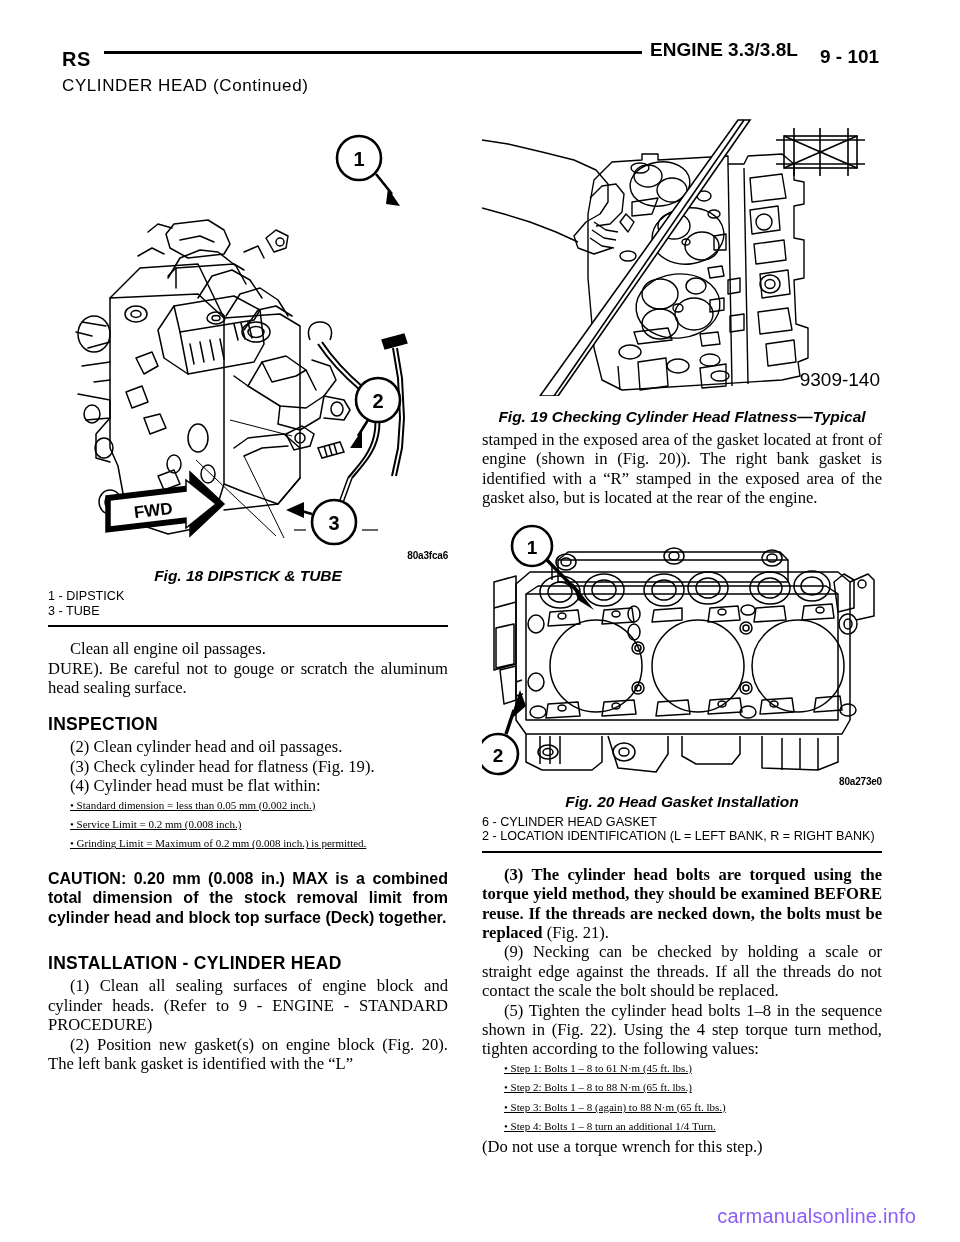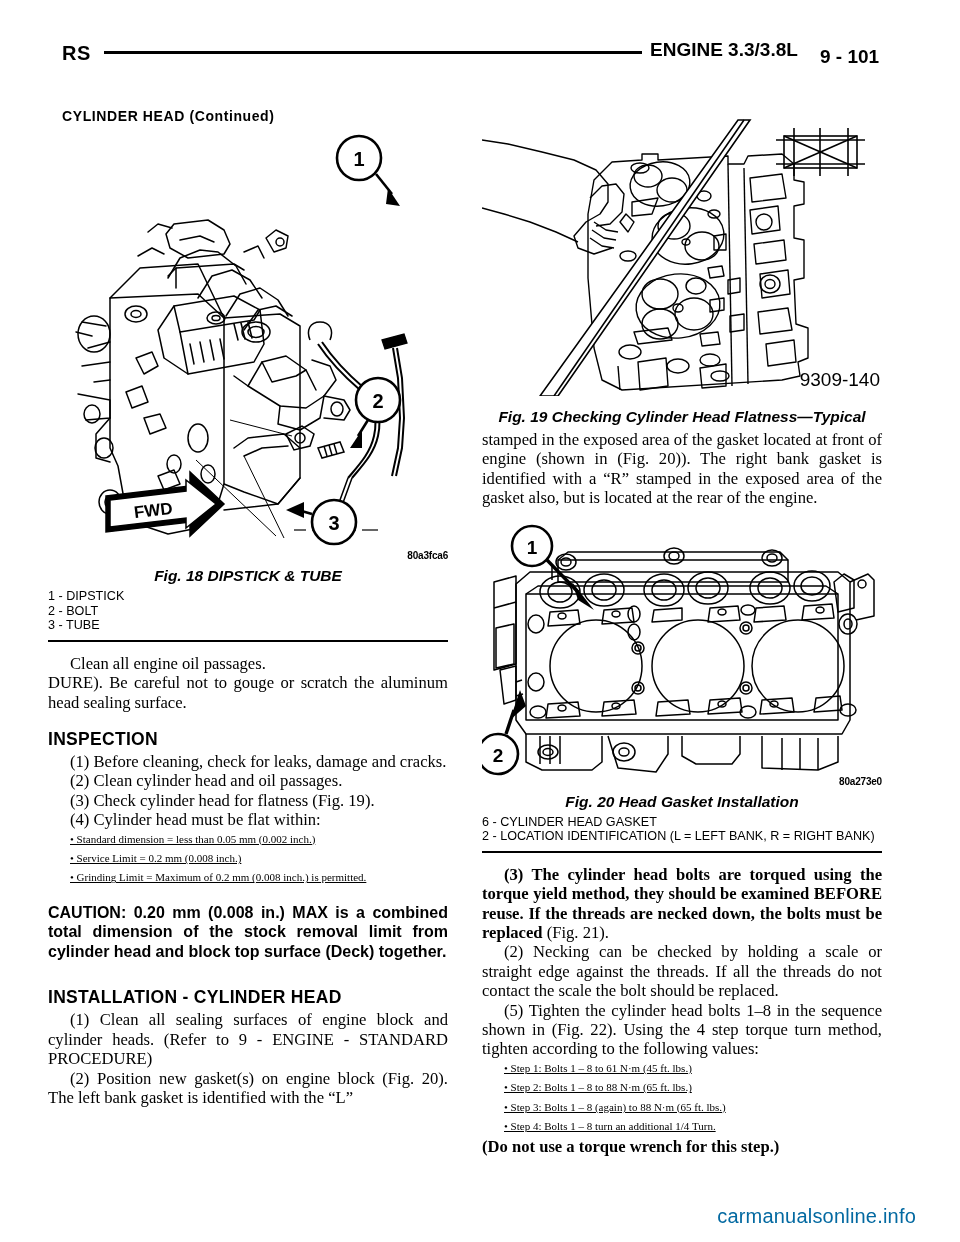--- a/index.html
+++ b/index.html
@@ -8,39 +8,39 @@
     background:#ffffff;
     font-family:"Liberation Serif", serif;
     color:#000;
     position:relative;
     overflow:hidden;
   }
   .page{position:relative;width:960px;height:1242px;}
 
   
   .hdr{position:absolute;left:0;top:38px;width:960px;height:34px;}
-  .hdr-rs{position:absolute;left:62px;top:4px;font-family:"Liberation Sans",sans-serif;
+  .hdr-rs{position:absolute;left:62px;top:10px;font-family:"Liberation Sans",sans-serif;
           font-weight:bold;font-size:20px;letter-spacing:0.5px;}
   .hdr-rule{position:absolute;left:104px;top:13px;width:538px;height:3px;background:#000;}
   .hdr-title{position:absolute;left:650px;top:1px;font-family:"Liberation Sans",sans-serif;
              font-weight:bold;font-size:19px;letter-spacing:0px;}
   .hdr-page{position:absolute;left:820px;top:8px;font-family:"Liberation Sans",sans-serif;
             font-weight:bold;font-size:19px;}
   .subhdr{position:absolute;left:62px;top:76px;font-family:"Liberation Sans",sans-serif;
-          font-weight:bold;font-size:14px;letter-spacing:0.6px;margin-top:32px;}
+          font-weight:normal;font-size:17px;letter-spacing:0.6px;}
 
   
   .col{position:absolute;top:118px;width:400px;}
   .col-l{left:48px;}
   .col-r{left:482px;}
 
   p.body{margin:0 0 0 0;font-size:16.6px;line-height:19.4px;text-align:justify;
          text-indent:22px;}
   p.body.noind{text-indent:0;}
-  p.bold{font-weight:bold;}
+  p.bold{font-weight:normal;}
   p.cont{text-indent:0;}
   .bullet{margin:0;font-size:11px;line-height:19.4px;text-align:justify;
           text-indent:22px;text-decoration:underline;}
   h2.sec{font-family:"Liberation Sans",sans-serif;font-weight:bold;font-size:17.5px;
          margin:17px 0 2px 0;letter-spacing:0.3px;}
   p.caution{margin:15px 0 10px 0;font-family:"Liberation Sans",sans-serif;font-weight:bold;
             font-size:16px;line-height:19.5px;text-align:justify;text-indent:0;}
 
   
   .figwrap{position:relative;}
@@ -48,21 +48,21 @@
           font-size:15.5px;text-align:center;margin:6px 0 4px 0;}
   .figid{font-family:"Liberation Sans",sans-serif;font-weight:bold;font-size:10px;
          text-align:right;letter-spacing:-0.2px;}
   .legend{font-family:"Liberation Sans",sans-serif;font-size:12.6px;line-height:14.6px;}
   .rule{height:2px;background:#000;margin:7px 0 12px 0;}
 
   svg{display:block;}
 
   
   .wm{position:absolute;right:44px;bottom:14px;font-family:"Liberation Sans",sans-serif;
-      font-size:20px;color:#0369a1;letter-spacing:0.2px;}
+      font-size:20px;color:#8b5cf6;letter-spacing:0.2px;}
 </style>
 </head>
 <body>
 
 <div class="page">
 
   <div class="hdr">
     <div class="hdr-rs">RS</div>
     <div class="hdr-rule"></div>
     <div class="hdr-title">ENGINE 3.3/3.8L</div>
@@ -233,31 +233,29 @@
           <polygon points="58,378 142,368 142,354 176,386 142,418 142,404 58,414" fill="#000" stroke="#000" stroke-width="1.5"></polygon>
           <polygon points="62,382 138,373 138,362 168,386 138,410 138,400 62,409" fill="#fff" stroke="#000" stroke-width="1.5"></polygon>
           <text x="106" y="398" font-family="Liberation Sans, sans-serif" font-size="17" font-weight="bold" text-anchor="middle" fill="#000" transform="rotate(-7 106 398)">FWD</text>
         </g>
       </svg>
 
       <div class="figid">80a3fca6</div>
       <div class="figcap">Fig. 18 DIPSTICK &amp; TUBE</div>
       <div class="legend">
         <div>1 - DIPSTICK</div>
-        <div>2 - BOLT</div>
         <div>3 - TUBE</div>
       </div>
       <div class="rule"></div>
     </div>
 
     <p class="body">Clean all engine oil passages.</p>
     <p class="body cont">DURE). Be careful not to gouge or scratch the aluminum head sealing surface.</p>
 
     <h2 class="sec">INSPECTION</h2>
-    <p class="body">(1) Before cleaning, check for leaks, damage and cracks.</p>
     <p class="body">(2) Clean cylinder head and oil passages.</p>
     <p class="body">(3) Check cylinder head for flatness (Fig. 19).</p>
     <p class="body">(4) Cylinder head must be flat within:</p>
     <p class="bullet">• Standard dimension = less than 0.05 mm (0.002 inch.)</p>
     <p class="bullet">• Service Limit = 0.2 mm (0.008 inch.)</p>
     <p class="bullet">• Grinding Limit = Maximum of 0.2 mm (0.008 inch.) is permitted.</p>
 
     <p class="caution">CAUTION: 0.20 mm (0.008 in.) MAX is a combined total dimension of the stock removal limit from cylinder head and block top surface (Deck) together.</p>
 
     <h2 class="sec" style="margin-top:26px;">INSTALLATION - CYLINDER HEAD</h2>
@@ -488,21 +486,21 @@
       <div class="figid">80a273e0</div>
       <div class="figcap">Fig. 20 Head Gasket Installation</div>
       <div class="legend">
         <div>6 - CYLINDER HEAD GASKET</div>
         <div>2 - LOCATION IDENTIFICATION (L = LEFT BANK, R = RIGHT BANK)</div>
       </div>
       <div class="rule"></div>
     </div>
 
     <p class="body"><b>(3) The cylinder head bolts are torqued using the torque yield method, they should be examined BEFORE reuse. If the threads are necked down, the bolts must be replaced</b><span> (Fig. 21).</span></p>
-    <p class="body">(2) Necking can be checked by holding a scale or straight edge against the threads. If all the threads do not contact the scale the bolt should be replaced.</p>
+    <p class="body">(9) Necking can be checked by holding a scale or straight edge against the threads. If all the threads do not contact the scale the bolt should be replaced.</p>
     <p class="body">(5) Tighten the cylinder head bolts 1–8 in the sequence shown in (Fig. 22). Using the 4 step torque turn method, tighten according to the following values:</p>
     <p class="bullet">• Step 1: Bolts 1 – 8 to 61 N·m (45 ft. lbs.)</p>
     <p class="bullet">• Step 2: Bolts 1 – 8 to 88 N·m (65 ft. lbs.)</p>
     <p class="bullet">• Step 3: Bolts 1 – 8 (again) to 88 N·m (65 ft. lbs.)</p>
     <p class="bullet">• Step 4: Bolts 1 – 8 turn an additional 1/4 Turn.</p>
     <p class="body bold noind">(Do not use a torque wrench for this step.)</p>
   </div>
 
   <div class="wm">carmanualsonline.info</div>
 </div>

